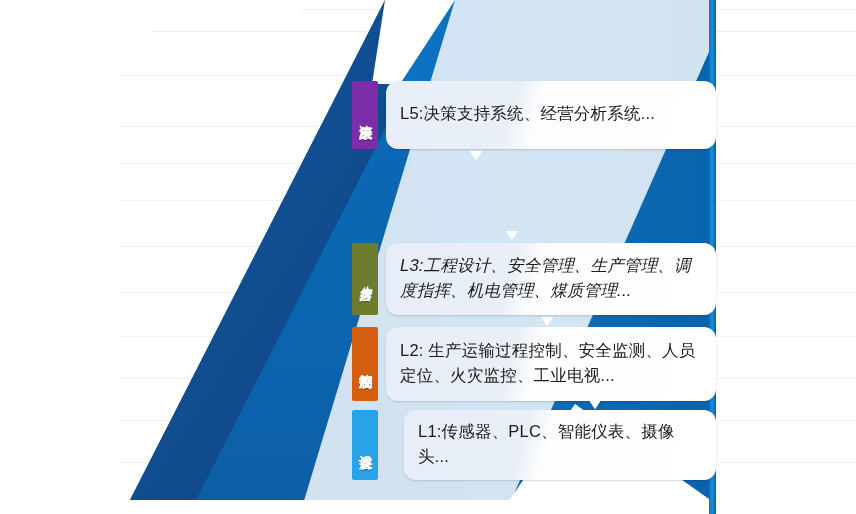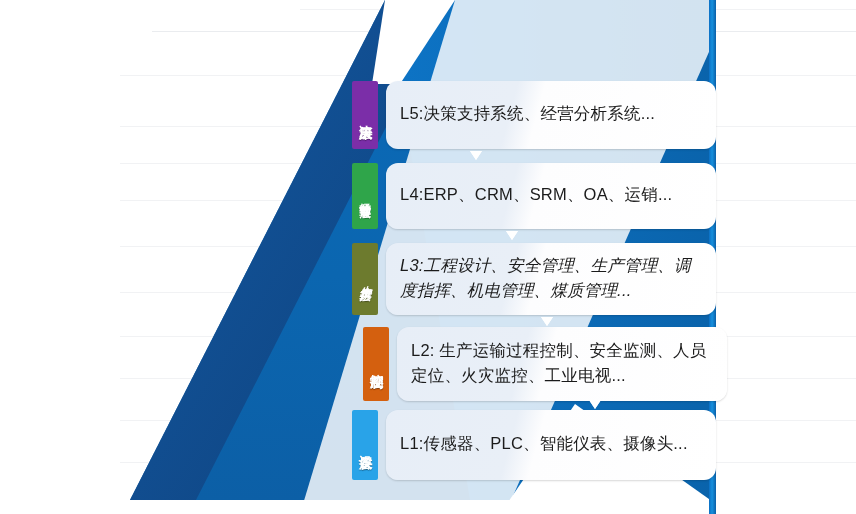--- a/index.html
+++ b/index.html
@@ -160,39 +160,33 @@
 
   <div id="right-edge" style="left: 709px;"></div>
 
   <div id="rows">
       <div class="row" style="top: 81px; height: 68px;">
         <div class="tab" style="background: rgb(123, 46, 168);">决策层</div>
         <div class="card">
           <div class="card-text">L5:决策支持系统、经营分析系统...</div>
         </div>
       </div>
-      <div class="row" style="top: 163px; height: 66px;">
-        <div class="tab" style="background: rgb(47, 165, 74); font-size: 11.5px;">经营管理层</div>
-        <div class="card">
-          <div class="card-text">L4:ERP、CRM、SRM、OA、运销...</div>
-        </div>
-      </div>
       <div class="row" style="top: 243px; height: 72px; font-style: italic;">
         <div class="tab" style="background: rgb(109, 123, 46); font-size: 11.5px;">生产执行层</div>
         <div class="card">
           <div class="card-text">L3:工程设计、安全管理、生产管理、调度指挥、机电管理、煤质管理...</div>
         </div>
       </div>
-      <div class="row" style="top: 327px; height: 74px; margin-left: 11px;">
+      <div class="row" style="top: 327px; height: 74px;">
         <div class="tab" style="background: rgb(212, 96, 15);">控制层</div>
         <div class="card">
           <div class="card-text">L2: 生产运输过程控制、安全监测、人员定位、火灾监控、工业电视...</div>
         </div>
       </div>
-      <div class="row" style="top: 410px; height: 70px;">
+      <div class="row" style="top: 410px; height: 70px; gap: 18px;">
         <div class="tab" style="background: rgb(41, 163, 232);">设备层</div>
         <div class="card">
           <div class="card-text">L1:传感器、PLC、智能仪表、摄像头...</div>
         </div>
       </div>
       <div class="connector" style="left: 470px; top: 151px;"></div>
       <div class="connector" style="left: 506px; top: 231px;"></div>
       <div class="connector" style="left: 541px; top: 317px;"></div>
       <div class="connector" style="left: 589px; top: 400px;"></div>
     </div>

